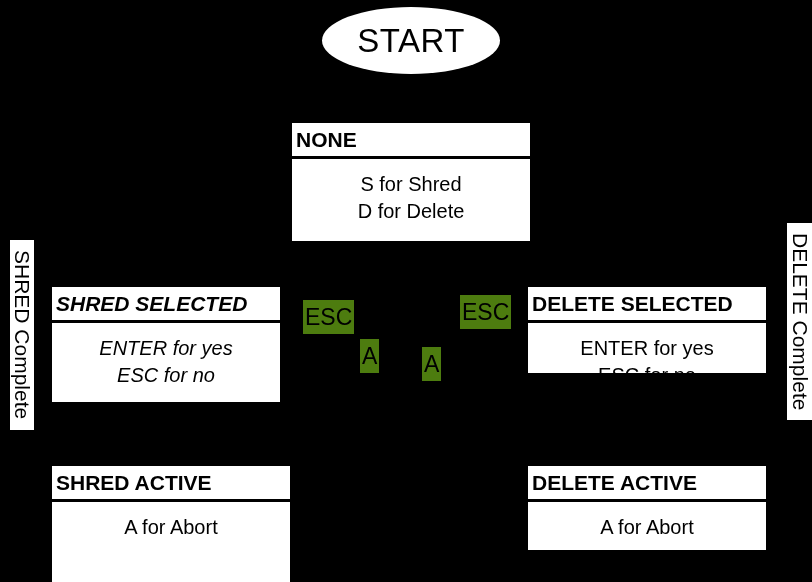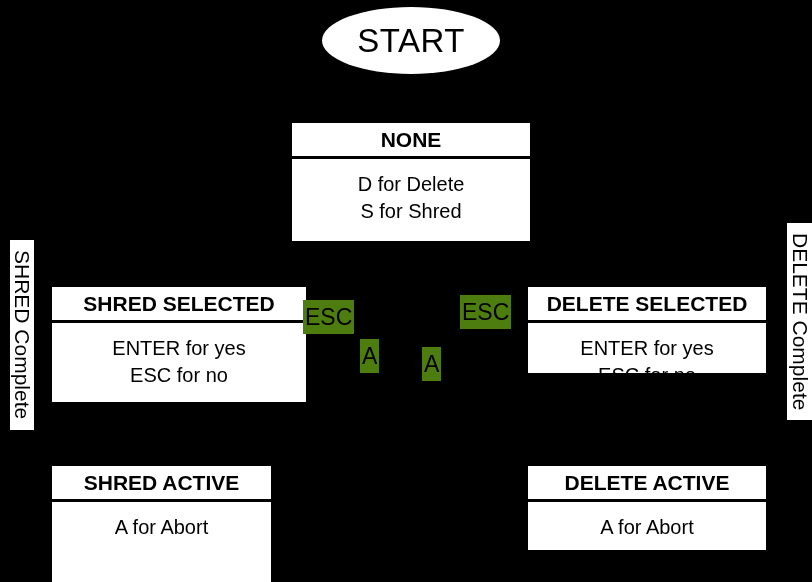--- a/index.html
+++ b/index.html
@@ -43,42 +43,42 @@
     position: absolute;
     background: #ffffff;
     box-sizing: border-box;
     display: flex;
     flex-direction: column;
   }
   .state-title {
     color: #000000;
     font-size: 21px;
     font-weight: bold;
-    text-align: center;
+    text-align: left;
     border-bottom: 3px solid #000000;
     padding: 6px 4px 5px 4px;
     line-height: 1.05;
     white-space: nowrap;
   }
   .state-body {
     color: #000000;
     font-size: 20px;
     font-weight: 400;
     text-align: center;
     line-height: 1.35;
     padding-top: 12px;
     flex: 1;
   }
   .state-body .line { display: block; white-space: nowrap; }
 
   
   #state-none          { left: 284px; top: 123px;  width: 238px; height: 118px; }
-  #state-shred-selected{ left: 44px;  top: 287px;  width: 254px; height: 115px; }
+  #state-shred-selected{ left: 44px;  top: 287px;  width: 228px; height: 115px; font-style: italic; }
   #state-delete-selected{left: 520px; top: 287px;  width: 238px; height: 86px; }
-  #state-shred-active  { left: 44px;  top: 466px;  width: 219px; height: 116px; }
+  #state-shred-active  { left: 44px;  top: 466px;  width: 238px; height: 116px; }
   #state-delete-active { left: 520px; top: 466px;  width: 238px; height: 84px; }
 
   
   .edge-label {
     position: absolute;
     background: #4d7c0f;
     color: #000000;
     font-size: 23px;
     font-weight: 400;
     line-height: 1.15;
@@ -114,22 +114,22 @@
 
 <div id="canvas">
 
   <div class="start-node">
     <span class="label">START</span>
   </div>
 
   <div class="state-box" id="state-none">
     <div class="state-title">NONE</div>
     <div class="state-body">
+      <span class="line">S for Shred</span>
       <span class="line">D for Delete</span>
-      <span class="line">S for Shred</span>
     </div>
   </div>
 
   <div class="state-box" id="state-shred-selected">
     <div class="state-title">SHRED SELECTED</div>
     <div class="state-body">
       <span class="line">ENTER for yes</span>
       <span class="line">ESC for no</span>
     </div>
   </div>

